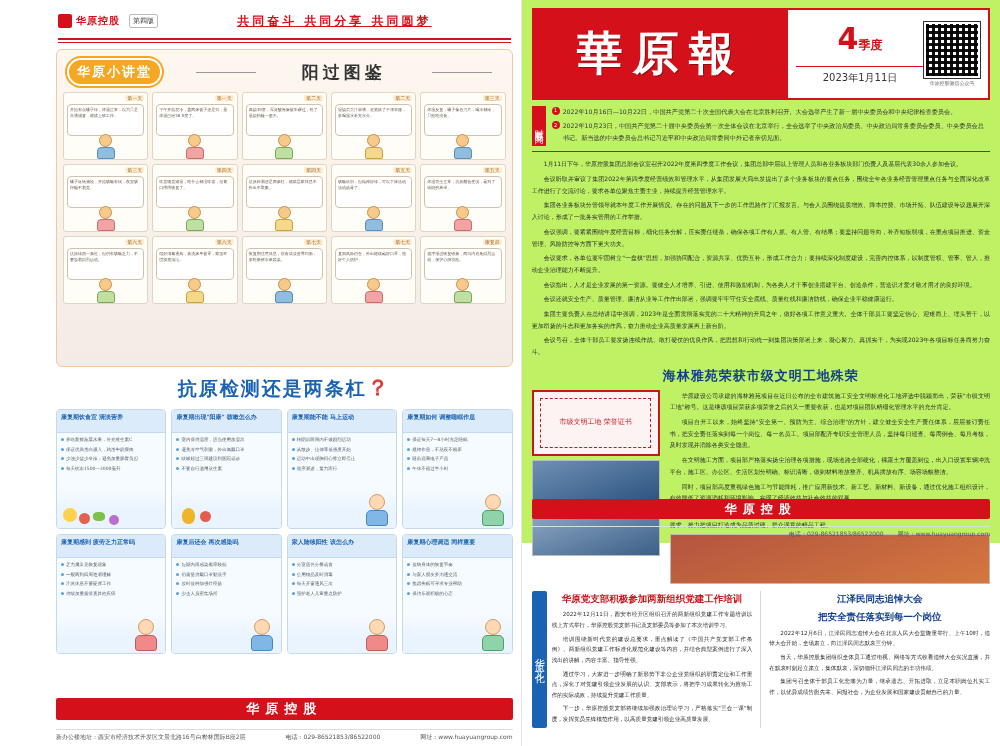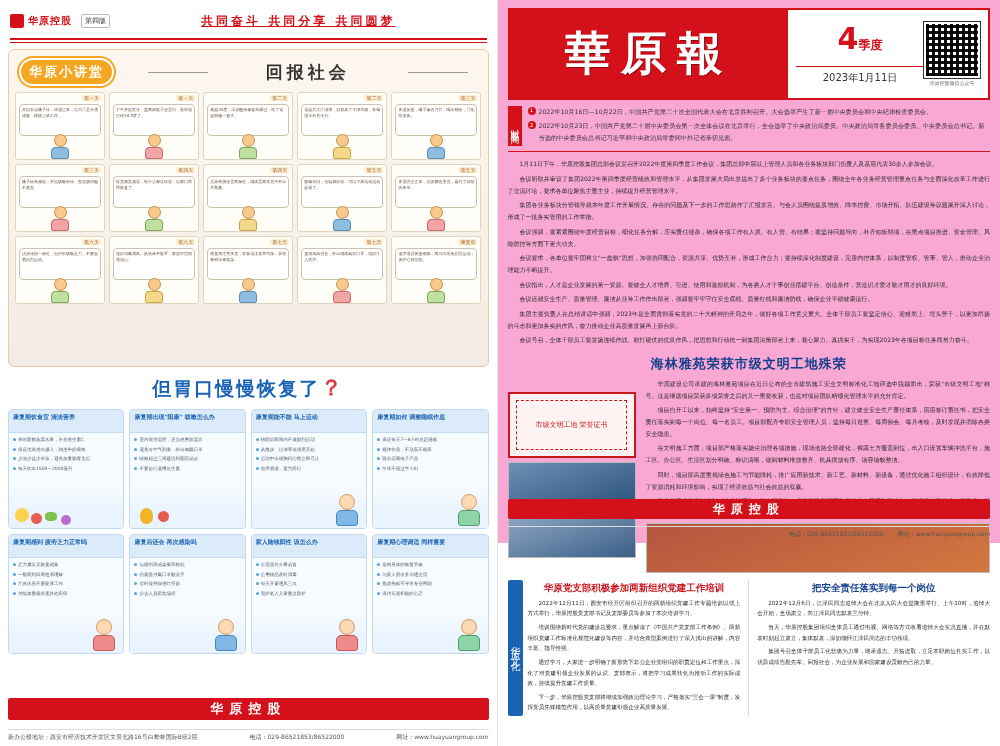--- a/index.html
+++ b/index.html
@@ -3,21 +3,21 @@
 <meta charset="utf-8">
 <style>
   html,body{margin:0;padding:0;}
   body{
     width:1000px;height:746px;
     background:#ffffff;
     font-family:"DejaVu Sans","Liberation Sans",sans-serif;
     overflow:hidden;
     position:relative;
   }
-  .page{position:absolute;inset:0;display:flex;}
+  .page{position:absolute;inset:0;display:flex;margin-left:48px;}
   
   .left-page{
     width:497px;height:746px;position:relative;
     background:#ffffff;
     border-right:1px solid #e5e5e5;
   }
   .lp-header{
     height:30px;display:flex;align-items:center;padding:6px 10px 0 10px;
     position:relative;
   }
@@ -133,21 +133,21 @@
     font-family:"DejaVu Serif","Liberation Serif",serif;
   }
   .lp-colophon{
     position:absolute;left:8px;right:8px;bottom:4px;
     font-size:6px;color:#555;display:flex;justify-content:space-between;
     border-top:1px solid #ddd;padding-top:3px;
   }
 
   
   .right-page{
-    width:503px;height:543px;position:relative;background:#f9a8d4;
+    width:503px;height:543px;position:relative;background:#bef264;
   }
   .masthead{
     margin:8px 10px 0 10px;border:2px solid #d4111a;height:88px;
     display:flex;position:relative;background:#fff;
   }
   .mast-left{
     flex:1;background:#d4111a;display:flex;align-items:center;justify-content:center;
   }
   .mast-title{
     color:#fff;font-size:46px;font-weight:bold;letter-spacing:10px;
@@ -197,21 +197,21 @@
     margin:6px 10px 0 10px;font-size:6px;line-height:1.95;color:#2b2b2b;
     text-align:justify;column-count:1;
   }
   .body-cols p{margin:0 0 3px 0;text-indent:12px;}
 
   .sec2-title{
     margin:6px 10px 0 10px;text-align:center;font-size:13px;font-weight:bold;
     color:#123f8c;letter-spacing:1px;
     font-family:"DejaVu Serif","Liberation Serif",serif;
   }
-  .sec2-wrap{margin:5px 10px 0 10px;display:flex;gap:10px;align-items:center;}
+  .sec2-wrap{margin:5px 10px 0 10px;display:flex;gap:10px;}
   .photo-col{width:128px;flex:none;}
   .cert{
     height:62px;border:2px solid #c8161d;background:#fdf3f3;
     display:flex;align-items:center;justify-content:center;position:relative;
   }
   .cert-inner{
     width:88%;height:78%;border:1px dashed #c8161d;display:flex;
     align-items:center;justify-content:center;color:#c8161d;font-size:7px;
     text-align:center;line-height:1.5;
   }
@@ -274,21 +274,21 @@
         <div class="page-num">第四版</div>
       </div>
       <div class="lp-slogan">共同奋斗  共同分享  共同圆梦</div>
     </div>
     <div class="lp-rule"></div>
     <div class="lp-rule2"></div>
 
     <div class="comic-section">
       <div class="comic-title-row">
         <div class="classroom-badge">华原小讲堂</div>
-        <div class="comic-heading">回报社会</div>
+        <div class="comic-heading">阳过图鉴</div>
       </div>
       <div class="comic-grid">
         <div class="comic-cell">
           <div class="cell-label">第一天</div>
           <div class="bubble">开始有点嗓子痒，体温正常，以为只是普通感冒，继续上班工作。</div>
           <div class="fig">
               <div class="head"></div>
               <div class="body"></div>
             </div>
         </div>
@@ -403,21 +403,21 @@
           <div class="bubble">循序渐进恢复锻炼，两周内避免剧烈运动，保护心肺功能。</div>
           <div class="fig v3">
               <div class="head"></div>
               <div class="body"></div>
             </div>
         </div>
       </div>
     </div>
 
     <div class="recov-title">
-      <span>但胃口慢慢恢复了</span><span class="qm">？</span>
+      <span>抗原检测还是两条杠</span><span class="qm">？</span>
     </div>
 
     <div class="card-grid">
       <div class="rcard">
         <div class="rcard-head">康复期饮食宜
 清淡营养</div>
         <div class="rcard-body">
           <div class="li">
               <span class="dot"></span>
               <span>多吃新鲜蔬菜水果，补充维生素C</span>
@@ -733,20 +733,21 @@
           <div class="btext">
             <p>2022年12月11日，西安市经开区组织召开的两新组织党建工作专题培训以线上方式举行，华原控股党支部书记及支部委员等参加了本次培训学习。</p>
             <p>培训围绕新时代党的建设总要求，重点解读了《中国共产党支部工作条例》、两新组织党建工作标准化规范化建设等内容，并结合典型案例进行了深入浅出的讲解，内容丰富、指导性强。</p>
             <p>通过学习，大家进一步明确了新形势下非公企业党组织的职责定位和工作重点，深化了对党建引领企业发展的认识。支部表示，将把学习成果转化为推动工作的实际成效，持续提升党建工作质量。</p>
             <p>下一步，华原控股党支部将继续加强政治理论学习，严格落实"三会一课"制度，发挥党员先锋模范作用，以高质量党建引领企业高质量发展。</p>
           </div>
         </div>
       </div>
       <div class="divider-v"></div>
       <div class="bcol">
+        <div class="bsub blue">江泽民同志追悼大会</div>
         <div class="bsub blue">把安全责任落实到每一个岗位</div>
         <div class="btext">
           <p>2022年12月6日，江泽民同志追悼大会在北京人民大会堂隆重举行。上午10时，追悼大会开始，全场肃立，向江泽民同志默哀三分钟。</p>
           <p>当天，华原控股集团组织全体员工通过电视、网络等方式收看追悼大会实况直播，并在默哀时刻起立肃立，集体默哀，深切缅怀江泽民同志的丰功伟绩。</p>
           <p>集团号召全体干部员工化悲痛为力量，继承遗志、开拓进取，立足本职岗位扎实工作，以优异成绩告慰先辈、回报社会，为企业发展和国家建设贡献自己的力量。</p>
         </div>
       </div>
     </div>
 
     <div class="rp-footer-bar">华原控股</div>

